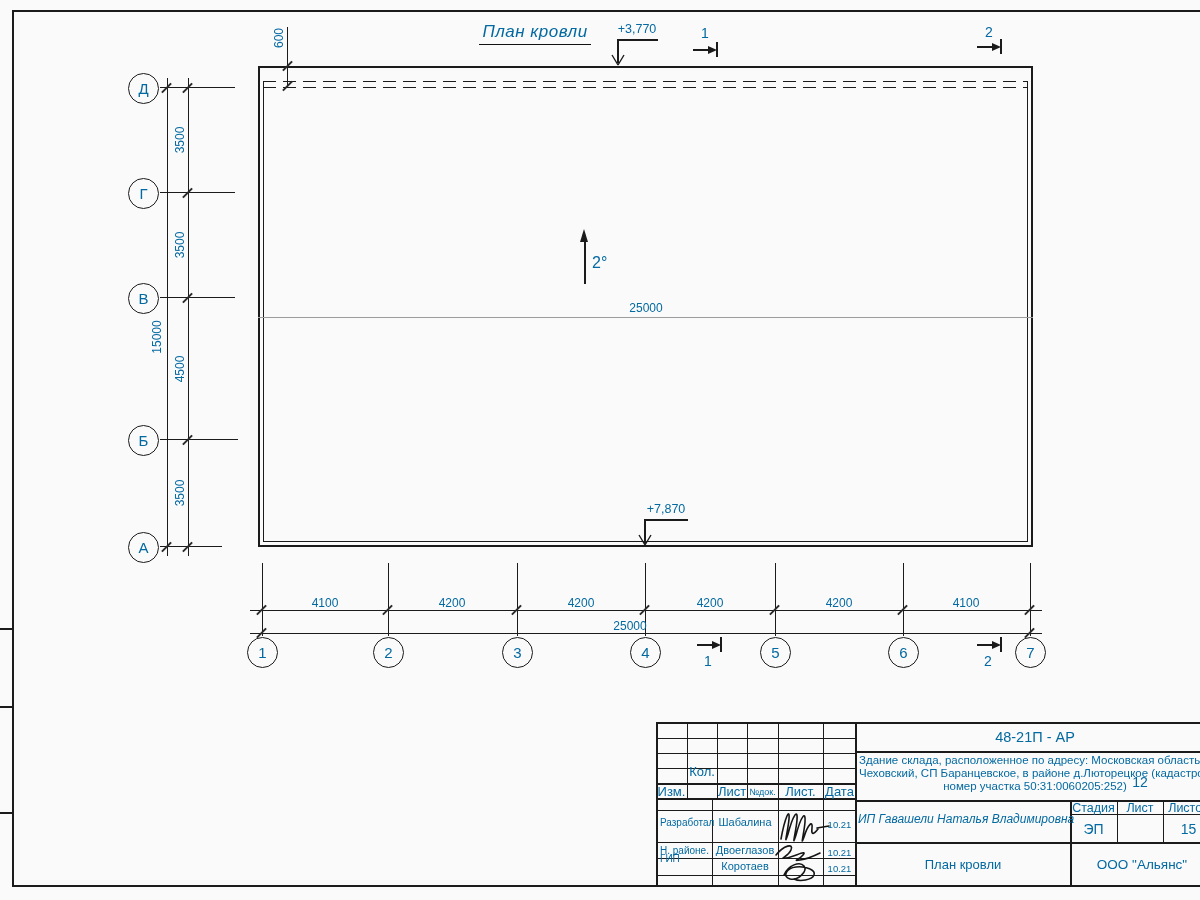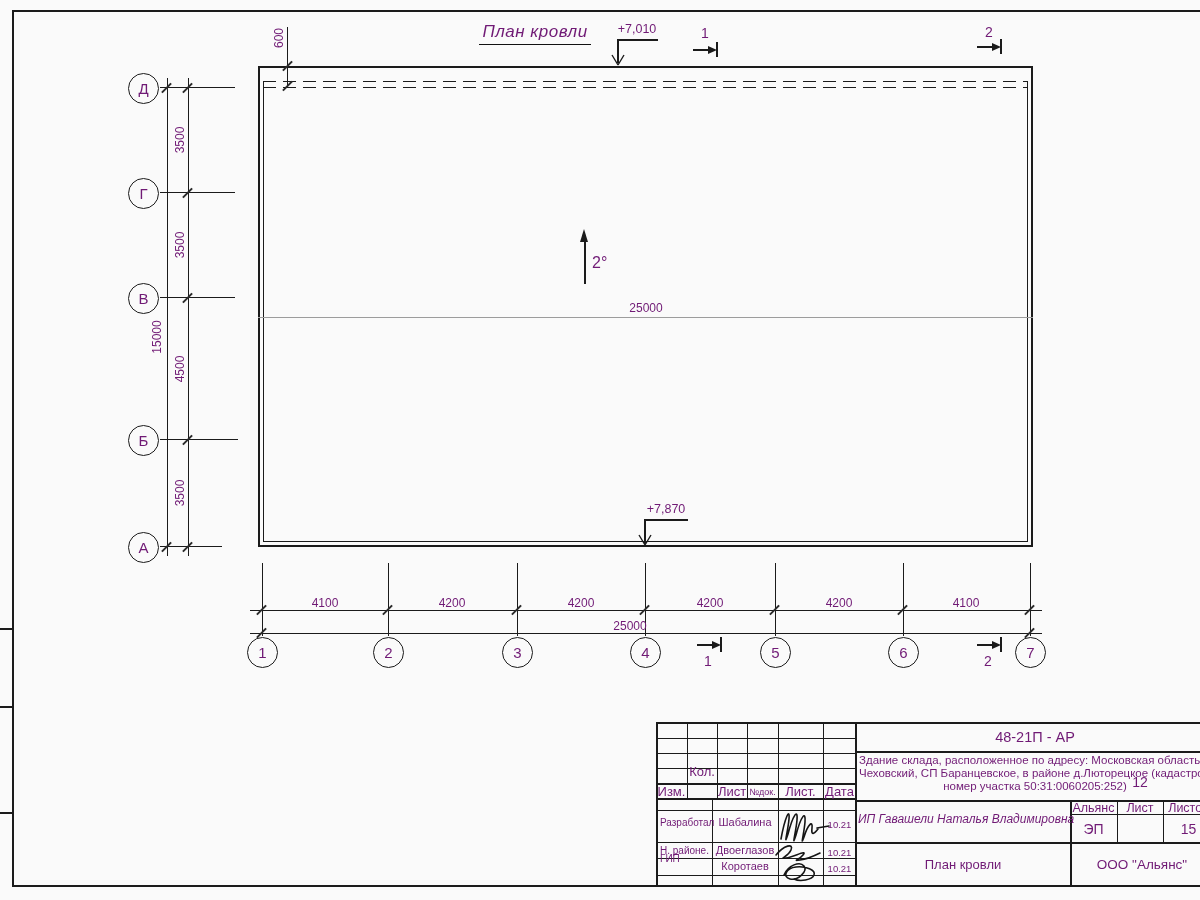--- a/index.html
+++ b/index.html
@@ -1,17 +1,17 @@
 <!DOCTYPE html>
 <html><head>
 <meta charset="utf-8">
 <style>
   html,body{margin:0;padding:0;background:#e8e8e8}
   #page{position:relative;width:1200px;height:900px;background:#fafafa;overflow:hidden;
-        font-family:"Liberation Sans",sans-serif;color:#701a75}
+        font-family:"Liberation Sans",sans-serif;color:#0369a1}
   .ln{position:absolute;background:#1b1b1b}
   .gln{position:absolute;background:#9c9c9c}
   .dash{position:absolute;height:1px;background:repeating-linear-gradient(90deg,#1b1b1b 0 13px,transparent 13px 20px)}
   .tick{position:absolute;width:13px;height:2px;background:#2a2a2a;transform:rotate(-45deg)}
   .bub{position:absolute;width:29px;height:29px;border:1.5px solid #1b1b1b;border-radius:50%;
        display:flex;align-items:center;justify-content:center;font-size:15px;background:#fafafa}
   .dl{position:absolute;font-size:12px;text-align:center;white-space:nowrap;height:16px;line-height:16px}
   .rot{transform:rotate(-90deg)}
   .tri-r{position:absolute;width:0;height:0;border-top:4px solid transparent;border-bottom:4px solid transparent;border-left:9px solid #1b1b1b}
   .tri-u{position:absolute;width:0;height:0;border-left:4px solid transparent;border-right:4px solid transparent;border-bottom:13px solid #1b1b1b}
@@ -44,21 +44,21 @@
   <div class="dash" style="left:263px;top:81px;width:765px"></div>
   <div class="dash" style="left:263px;top:87px;width:765px"></div>
 
   <div class="gln" style="left:258px;top:317px;width:775px;height:1px"></div>
   <div class="dl" style="left:616px;top:300px;width:60px">25000</div>
 
   <div class="ln" style="left:584px;top:240px;width:1.5px;height:44px"></div>
   <div class="tri-u" style="left:580px;top:229px"></div>
   <div class="txt" style="left:592px;top:254px;font-size:16px">2°</div>
 
-  <div class="txt ctr" style="left:606px;top:22px;width:62px;font-size:12.5px">+7,010</div>
+  <div class="txt ctr" style="left:606px;top:22px;width:62px;font-size:12.5px">+3,770</div>
   <div class="ln" style="left:617px;top:39px;width:41px;height:1.5px"></div>
   <div class="ln" style="left:617px;top:39px;width:1.5px;height:24px"></div>
   <svg class="chev" style="left:610px;top:53px" width="16" height="13" viewBox="0 0 16 13">
       <path d="M8,12 L2,2 M8,12 L14,2"></path>
     </svg>
 
   <div class="txt ctr" style="left:635px;top:502px;width:62px;font-size:12.5px">+7,870</div>
   <div class="ln" style="left:644px;top:519px;width:44px;height:1.5px"></div>
   <div class="ln" style="left:644px;top:519px;width:1.5px;height:25px"></div>
   <svg class="chev" style="left:637px;top:533px" width="16" height="13" viewBox="0 0 16 13">
@@ -235,21 +235,21 @@
     <path d="M14,34 C18,24 30,20 34,25 C38,30 28,40 20,38 C12,36 16,27 26,26 C36,25 46,29 44,34 C42,39 30,41 24,38"></path>
   </svg>
 
   <div class="txt ctr" style="left:856px;top:729px;width:358px;font-size:14.5px">48-21П - АР</div>
   <div class="txt ctr" style="left:859px;top:754px;width:352px;font-size:11.5px">Здание склада, расположенное по адресу: Московская область, р-н</div>
   <div class="txt ctr" style="left:859px;top:767px;width:352px;font-size:11.5px">Чеховский, СП Баранцевское, в районе д.Люторецкое  (кадастровый</div>
   <div class="txt ctr" style="left:859px;top:780px;width:352px;font-size:11.5px">номер участка 50:31:0060205:252)</div>
 
   <div class="txt ctr" style="left:858px;top:812px;width:210px;font-size:12px;font-style:italic">ИП Гавашели Наталья Владимировна</div>
 
-  <div class="txt ctr" style="left:1070px;top:801px;width:47px;font-size:12.5px">Альянс</div>
+  <div class="txt ctr" style="left:1070px;top:801px;width:47px;font-size:12.5px">Стадия</div>
   <div class="txt ctr" style="left:1117px;top:801px;width:46px;font-size:12.5px">Лист</div>
   <div class="txt ctr" style="left:1163px;top:801px;width:51px;font-size:12.5px">Листов</div>
   <div class="txt ctr" style="left:1070px;top:821px;width:47px;font-size:14px">ЭП</div>
   <div class="txt ctr" style="left:1117px;top:774px;width:46px;font-size:14px">12</div>
   <div class="txt ctr" style="left:1163px;top:821px;width:51px;font-size:14px">15</div>
 
   <div class="txt ctr" style="left:878px;top:857px;width:170px;font-size:13px">План кровли</div>
   <div class="txt ctr" style="left:1072px;top:857px;width:140px;font-size:13.5px">ООО "Альянс"</div>
 
 </div>

